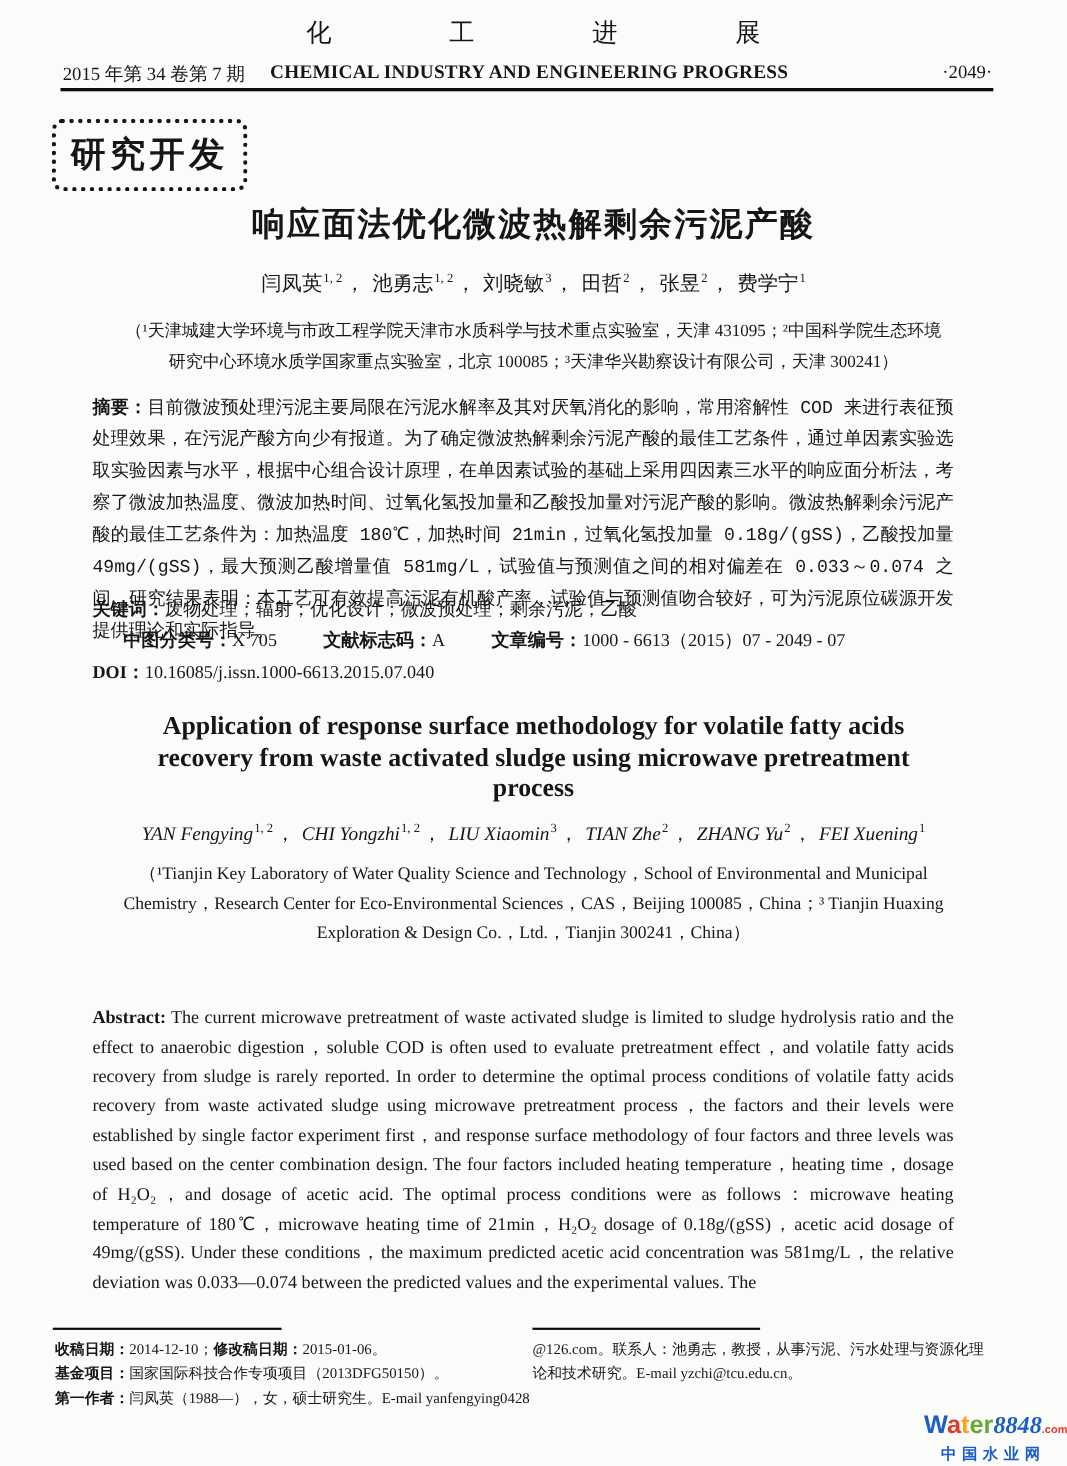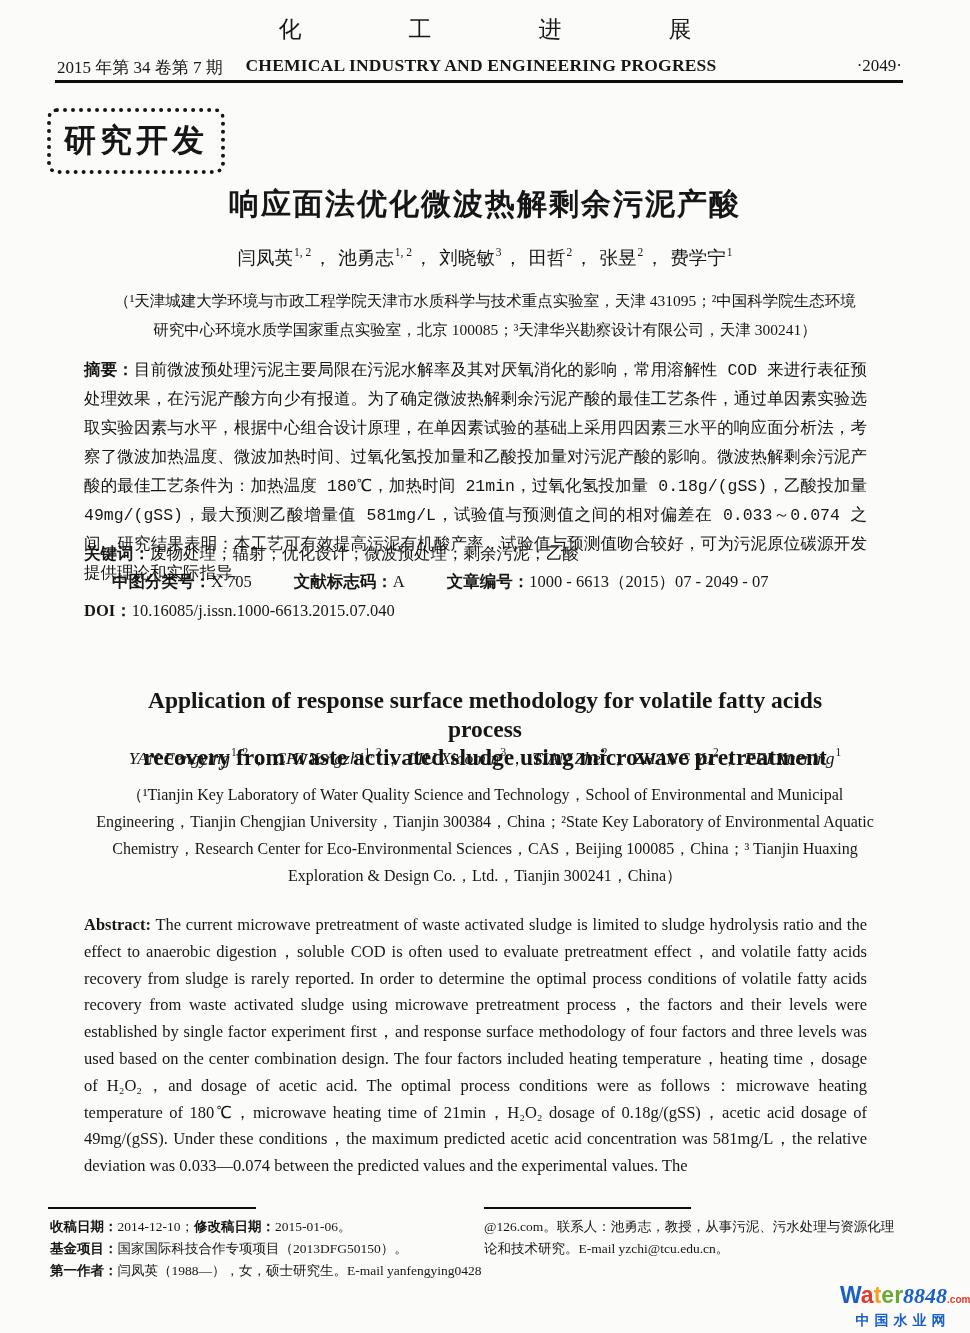--- a/index.html
+++ b/index.html
@@ -43,21 +43,21 @@
   .meta-line{top:571px;left:84px;width:800px;font-size:16.5px;margin-left:28px;}
   .meta-gap{display:inline-block;width:42px;}
   .doi-line{top:600px;left:84px;width:783px;font-size:16.5px;}
 
   
   .watermark{top:612px;width:100%;left:0;text-align:center;
      font-family:"Liberation Sans", sans-serif;
      font-size:112px;color:#d7d7d7;letter-spacing:4px;z-index:0;font-weight:400;}
 
   
-  .title-en{top:646px;font-size:23.5px;font-weight:700;line-height:28.5px;margin-top:40px;}
+  .title-en{top:646px;font-size:23.5px;font-weight:700;line-height:28.5px;}
   .authors-en{top:746px;font-size:17.5px;}
   .authors-en .name{font-style:italic;}
   .affil-en{top:781px;font-size:16px;line-height:27px;}
 
   .abstract-en{top:912px;left:84px;width:783px;font-size:16.5px;line-height:26.8px;text-align:justify;}
 
   
   .fn-rule-l{top:1207px;left:48px;width:208px;height:2px;background:#0d0d0d;}
   .fn-rule-r{top:1207px;left:484px;width:207px;height:2px;background:#0d0d0d;}
   .fn-left{top:1216px;left:50px;width:425px;font-size:13.5px;line-height:22px;}
@@ -113,36 +113,35 @@
   <div class="abs z1 meta-line nowrap">
     <span class="lbl">中图分类号：</span><span>X 705</span><span class="meta-gap"></span><span class="lbl">文献标志码：</span><span>A</span><span class="meta-gap"></span><span class="lbl">文章编号：</span><span>1000 - 6613（2015）07 - 2049 - 07</span>
   </div>
 
   <div class="abs z1 doi-line">
     <span class="lbl">DOI：</span><span>10.16085/j.issn.1000-6613.2015.07.040</span>
   </div>
 
   <div class="abs center z1 title-en">
     <div>Application of response surface methodology for volatile fatty acids</div>
+    <div>recovery from waste activated sludge using microwave pretreatment</div>
     <div>process</div>
-    <div>recovery from waste activated sludge using microwave pretreatment</div>
   </div>
 
   <div class="abs center z1 authors-en nowrap">
     <span><span class="name">YAN Fengying</span><sup>1, 2</sup></span><span class="author-delim">，</span>
     <span><span class="name">CHI Yongzhi</span><sup>1, 2</sup></span><span class="author-delim">，</span>
     <span><span class="name">LIU Xiaomin</span><sup>3</sup></span><span class="author-delim">，</span>
     <span><span class="name">TIAN Zhe</span><sup>2</sup></span><span class="author-delim">，</span>
     <span><span class="name">ZHANG Yu</span><sup>2</sup></span><span class="author-delim">，</span>
     <span><span class="name">FEI Xuening</span><sup>1</sup></span>
   </div>
 
   <div class="abs center z1 affil-en">
     <div class="nowrap">（¹Tianjin Key Laboratory of Water Quality Science and Technology，School of Environmental and Municipal</div>
-    <div class="nowrap">Engineering，Tianjin Chengjian University，Tianjin 300384，China；²State Key Laboratory of Environmental Aquatic</div>
     <div class="nowrap">Chemistry，Research Center for Eco-Environmental Sciences，CAS，Beijing 100085，China；³ Tianjin Huaxing</div>
     <div class="nowrap">Exploration &amp; Design Co.，Ltd.，Tianjin 300241，China）</div>
   </div>
 
   <div class="abs z1 abstract-en">
     <span class="lbl">Abstract:</span>
     <span>The current microwave pretreatment of waste activated sludge is limited to sludge hydrolysis ratio and the effect to anaerobic digestion，soluble COD is often used to evaluate pretreatment effect，and volatile fatty acids recovery from sludge is rarely reported. In order to determine the optimal process conditions of volatile fatty acids recovery from waste activated sludge using microwave pretreatment process，the factors and their levels were established by single factor experiment first，and response surface methodology of four factors and three levels was used based on the center combination design. The four factors included heating temperature，heating time，dosage of H₂O₂，and dosage of acetic acid. The optimal process conditions were as follows：microwave heating temperature of 180℃，microwave heating time of 21min，H₂O₂ dosage of 0.18g/(gSS)，acetic acid dosage of 49mg/(gSS). Under these conditions，the maximum predicted acetic acid concentration was 581mg/L，the relative deviation was 0.033—0.074 between the predicted values and the experimental values. The</span>
   </div>
 
   <div class="abs z1 fn-rule-l"></div>

